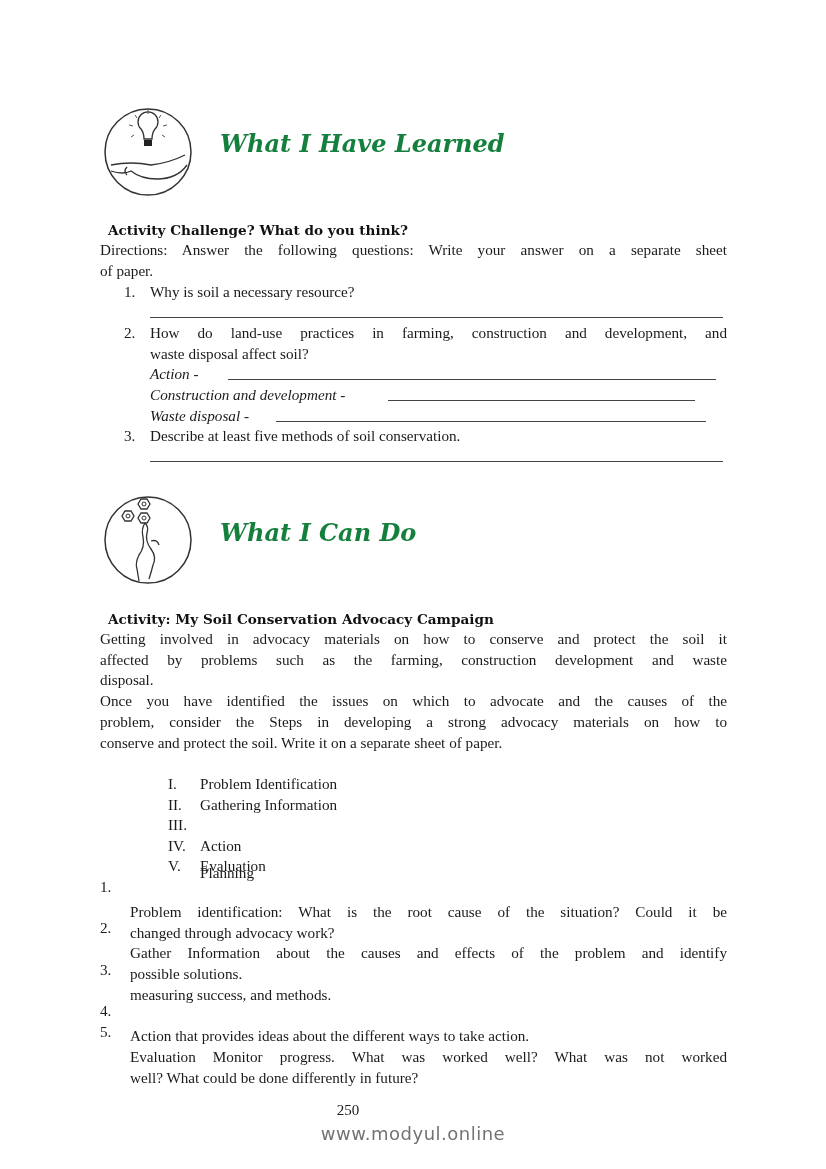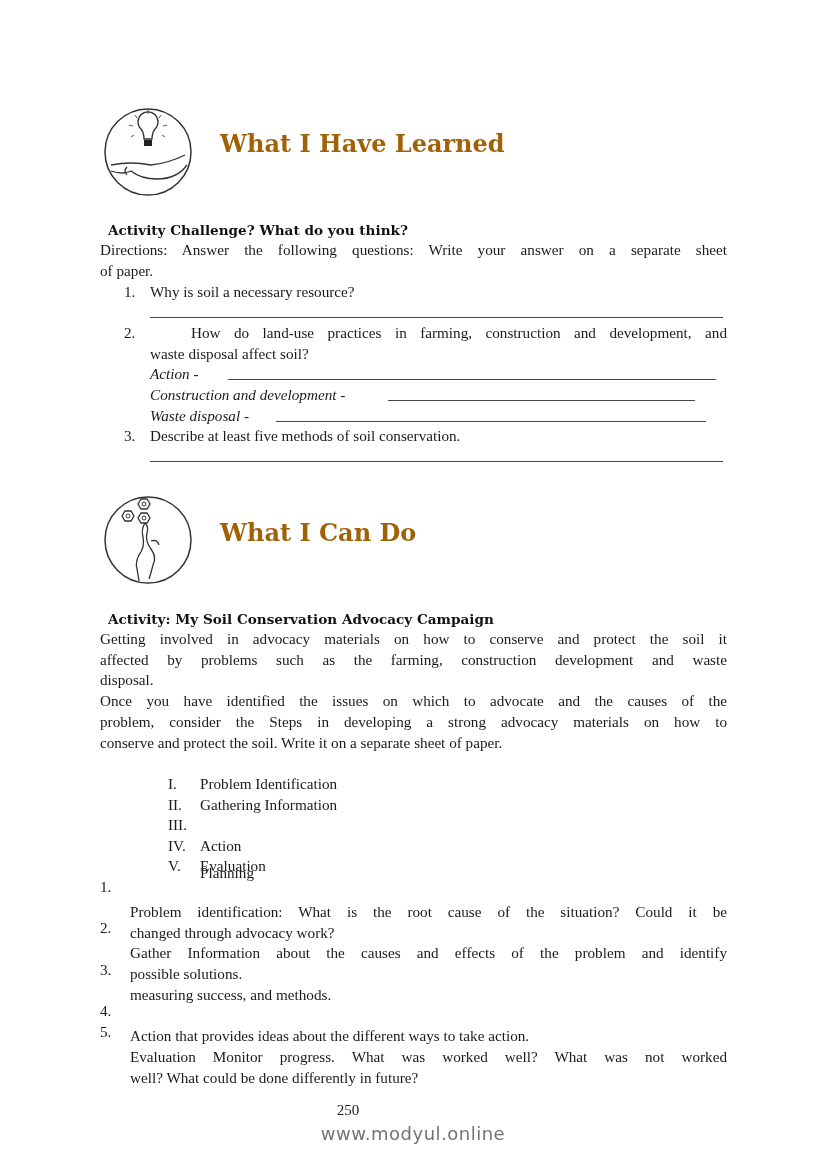--- a/index.html
+++ b/index.html
@@ -1,21 +1,21 @@
 <!DOCTYPE html>
 <html><head>
 <meta charset="utf-8">
 <style>
   html, body { margin: 0; padding: 0; background: #ffffff; }
   body { width: 826px; height: 1169px; position: relative; overflow: hidden;
          font-family: "DejaVu Serif", "Liberation Serif", serif; color: #1a1a1a; }
   .page { position: absolute; left: 0; top: 0; width: 826px; height: 1169px; }
   .text { font-family: "Liberation Serif", "DejaVu Serif", serif; font-size: 15.2px; line-height: 20.7px; }
   .heading-icon { position: absolute; width: 90px; height: 90px; }
-  .heading-title { position: absolute; font-family: "DejaVu Serif", serif; font-weight: bold; font-size: 24px; color: #a16207; text-align: right; }
+  .heading-title { position: absolute; font-family: "DejaVu Serif", serif; font-weight: bold; font-style: italic; font-size: 24px; color: #15803d; text-align: right; }
   .subhead { position: absolute; left: 100px; font-family: "DejaVu Serif", serif; font-weight: bold; font-size: 13.6px; color: #111; margin-left: 8px; }
   .para { position: absolute; left: 100px; width: 627px; text-align: justify; }
   .qnum { position: absolute; left: 124px; }
   .qtext { position: absolute; left: 150px; width: 577px; text-align: justify; }
   .line { position: absolute; height: 0; border-top: 1px solid #444; }
   .roman { position: absolute; left: 168px; }
   .roman-label { position: absolute; left: 200px; }
   .olnum { position: absolute; left: 100px; }
   .oltext { position: absolute; left: 130px; width: 597px; text-align: justify; margin-top: 25px; }
   .italic { font-style: italic; }
@@ -48,21 +48,21 @@
     <div style="text-align:justify; text-align-last:justify;">Directions: Answer the following questions: Write your answer on a separate sheet</div>
     <div>of paper.</div>
   </div>
 
   <div class="qnum" style="top:282px;">1.</div>
   <div class="qtext" style="top:282px;">Why is soil a necessary resource?</div>
   <div class="line" style="left:150px; top:317px; width:573px;"></div>
 
   <div class="qnum" style="top:323px;">2.</div>
   <div class="qtext" style="top:323px;">
-    <div style="text-align:justify; text-align-last:justify;margin-left:41px;">How do land-use practices in farming, construction and development, and</div>
+    <div style="text-align:justify; text-align-last:justify;">How do land-use practices in farming, construction and development, and</div>
     <div>waste disposal affect soil?</div>
   </div>
   <div class="qtext italic" style="top:364px;">Action -</div>
   <div class="line" style="left:228px; top:379px; width:488px;"></div>
   <div class="qtext italic" style="top:385px;">Construction and development -</div>
   <div class="line" style="left:388px; top:400px; width:307px;"></div>
   <div class="qtext italic" style="top:406px;">Waste disposal -</div>
   <div class="line" style="left:276px; top:421px; width:430px;"></div>
 
   <div class="qnum" style="top:426px;">3.</div>

